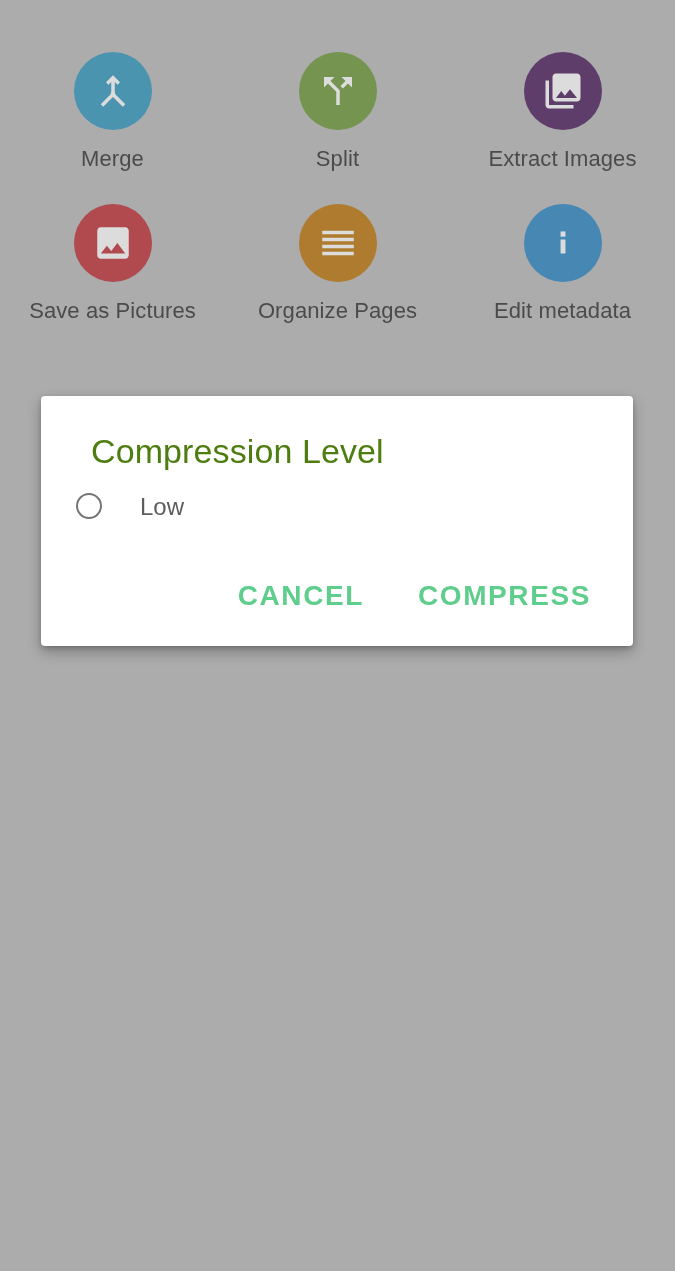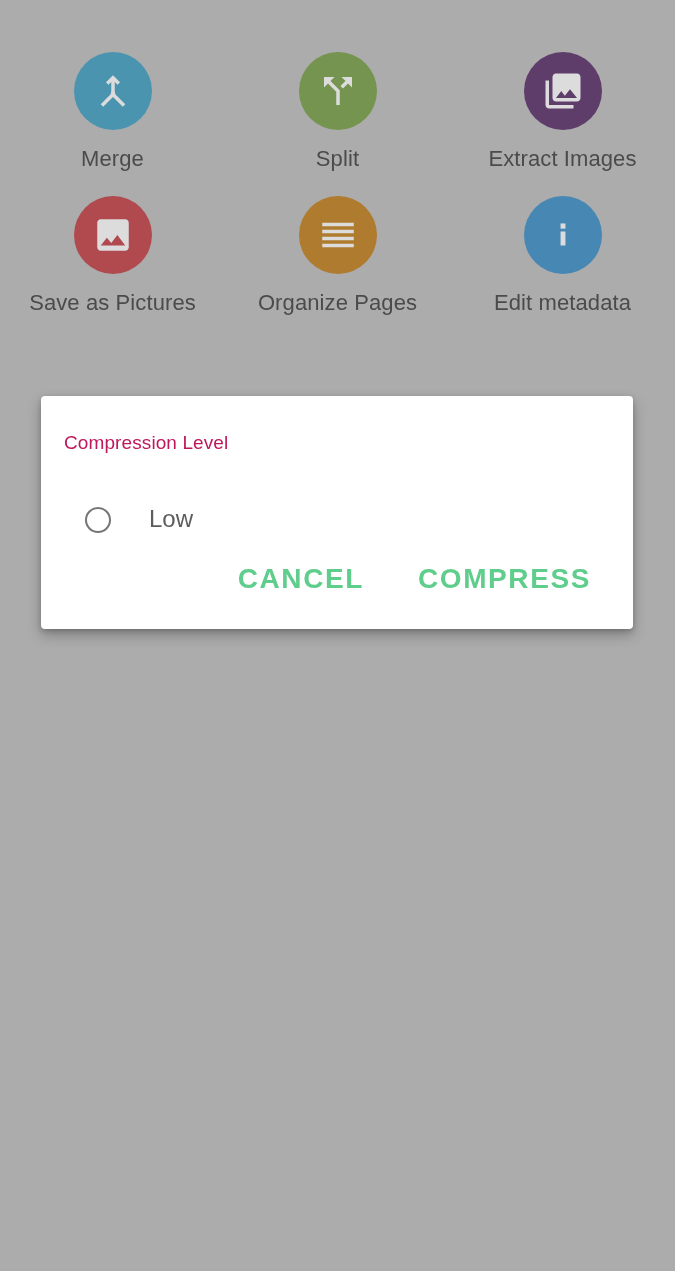--- a/index.html
+++ b/index.html
@@ -16,21 +16,21 @@
   }
 
   
   .tool-grid {
     position: absolute;
     top: 52px;
     left: 0;
     width: 675px;
     display: grid;
     grid-template-columns: repeat(3, 1fr);
-    row-gap: 24px;
+    row-gap: 32px;
   }
   .tool-cell {
     display: flex;
     flex-direction: column;
     align-items: center;
   }
   .tool-circle {
     width: 78px;
     height: 78px;
     border-radius: 50%;
@@ -53,33 +53,33 @@
     left: 41px;
     top: 396px;
     width: 592px;
     background: #ffffff;
     border-radius: 4px;
     box-shadow: 0 6px 14px rgba(0,0,0,0.26), 0 2px 5px rgba(0,0,0,0.18);
     padding: 0;
     box-sizing: border-box;
   }
   .dialog-title {
-    font-size: 19px;
-    color: #be185d;
-    padding: 36px 0 0 23px;
+    font-size: 34px;
+    color: #4d7c0f;
+    padding: 36px 0 0 50px;
     letter-spacing: 0.1px;
   }
   .radio-list {
     padding: 22px 0 0 0;
   }
   .radio-row {
     display: flex;
-    align-items: flex-end;
+    align-items: flex-start;
     height: 57px;
-    padding-left: 44px;
+    padding-left: 35px;
     cursor: pointer;
   }
   .radio-mark {
     width: 26px;
     height: 26px;
     border-radius: 50%;
     border: 2px solid #757575;
     box-sizing: border-box;
     display: flex;
     align-items: center;

